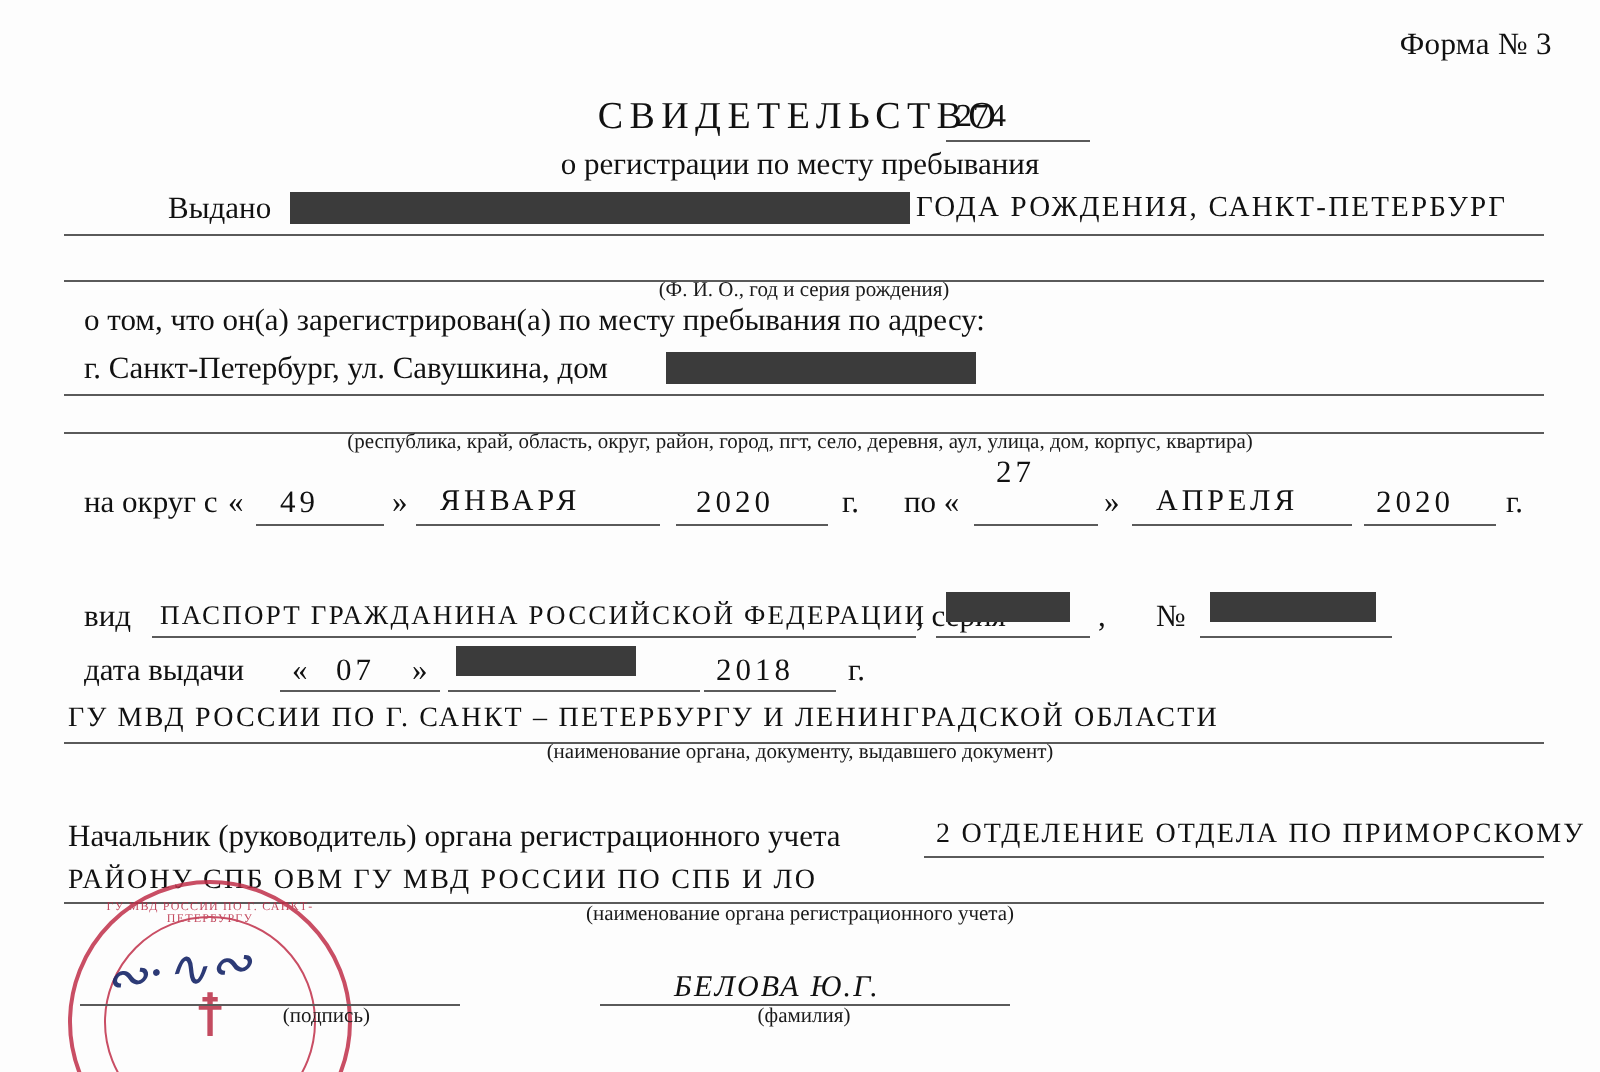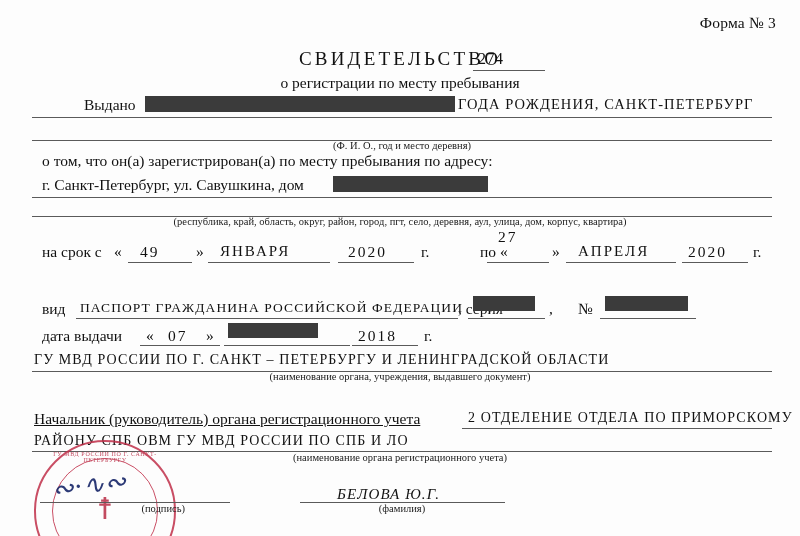--- a/index.html
+++ b/index.html
@@ -153,41 +153,41 @@
   <div class="title">СВИДЕТЕЛЬСТВО</div>
   <div class="title-number">274</div>
   <div class="rule" style="left:473px; top:70px; width:72px;"></div>
   <div class="subtitle">о регистрации по месту пребывания</div>
 
   <div class="txt" style="left:84px; top:96px;">Выдано</div>
   <div class="txt spaced" style="left:458px; top:96px; font-size:14.5px;">ГОДА РОЖДЕНИЯ, САНКТ-ПЕТЕРБУРГ</div>
   <div class="redact" style="left:145px; top:96px; width:310px; height:16px;"></div>
   <div class="rule" style="left:32px; top:117px; width:740px;"></div>
   <div class="rule" style="left:32px; top:140px; width:740px;"></div>
-  <div class="small" style="left:232px; top:140px; width:340px;">(Ф. И. О., год и место деревня)</div>
+  <div class="small" style="left:232px; top:140px; width:340px;">(Ф. И. О., год и серия рождения)</div>
 
   <div class="txt" style="left:42px; top:152px;text-align:right;">о том, что он(а) зарегистрирован(а) по месту пребывания по адресу:</div>
 
   <div class="txt" style="left:42px; top:176px;">г. Санкт-Петербург, ул. Савушкина, дом</div>
   <div class="redact" style="left:333px; top:176px; width:155px; height:16px;"></div>
   <div class="rule" style="left:32px; top:197px; width:740px;"></div>
   <div class="rule" style="left:32px; top:216px; width:740px;"></div>
   <div class="small" style="left:150px; top:216px; width:500px;">(республика, край, область, округ, район, город, пгт, село, деревня, аул, улица, дом, корпус, квартира)</div>
 
-  <div class="txt" style="left:42px; top:243px;">на срок с</div>
+  <div class="txt" style="left:42px; top:243px;">на округ с</div>
   <div class="txt" style="left:114px; top:243px;">«</div>
   <div class="txt wide" style="left:140px; top:243px;">49</div>
   <div class="rule" style="left:128px; top:262px; width:64px;"></div>
   <div class="txt" style="left:196px; top:243px;">»</div>
   <div class="txt wide" style="left:220px; top:243px; font-size:15px;">ЯНВАРЯ</div>
   <div class="rule" style="left:208px; top:262px; width:122px;"></div>
   <div class="txt wide" style="left:348px; top:243px;">2020</div>
   <div class="rule" style="left:338px; top:262px; width:76px;"></div>
   <div class="txt" style="left:421px; top:243px;">г.</div>
-  <div class="txt" style="left:452px; top:243px;margin-left:28px;">по «</div>
+  <div class="txt" style="left:452px; top:243px;">по «</div>
   <div class="txt wide" style="left:498px; top:228px;text-align:right;">27</div>
   <div class="rule" style="left:487px; top:262px; width:62px;"></div>
   <div class="txt" style="left:552px; top:243px;">»</div>
   <div class="txt wide" style="left:578px; top:243px; font-size:15px;">АПРЕЛЯ</div>
   <div class="rule" style="left:566px; top:262px; width:110px;"></div>
   <div class="txt wide" style="left:688px; top:243px;">2020</div>
   <div class="rule" style="left:682px; top:262px; width:66px;"></div>
   <div class="txt" style="left:753px; top:243px;">г.</div>
 
 
@@ -208,23 +208,23 @@
   <div class="txt" style="left:206px; top:327px;">»</div>
   <div class="rule" style="left:140px; top:345px; width:80px;"></div>
   <div class="redact" style="left:228px; top:323px; width:90px; height:15px;"></div>
   <div class="rule" style="left:224px; top:345px; width:126px;"></div>
   <div class="txt wide" style="left:358px; top:327px;">2018</div>
   <div class="rule" style="left:352px; top:345px; width:66px;"></div>
   <div class="txt" style="left:424px; top:327px;">г.</div>
 
   <div class="txt spaced" style="left:34px; top:352px; font-size:14px;">ГУ  МВД  РОССИИ  ПО  Г. САНКТ – ПЕТЕРБУРГУ  И  ЛЕНИНГРАДСКОЙ ОБЛАСТИ</div>
   <div class="rule" style="left:32px; top:371px; width:740px;"></div>
-  <div class="small" style="left:190px; top:371px; width:420px;">(наименование органа, учреждения, выдавшего документ)</div>
-
-  <div class="txt" style="left:34px; top:410px;text-decoration:underline;">Начальник (руководитель) органа регистрационного учета</div>
+  <div class="small" style="left:190px; top:371px; width:420px;">(наименование органа, документу, выдавшего документ)</div>
+
+  <div class="txt" style="left:34px; top:410px;">Начальник (руководитель) органа регистрационного учета</div>
   <div class="txt spaced" style="left:468px; top:410px; font-size:14px;">2 ОТДЕЛЕНИЕ ОТДЕЛА  ПО ПРИМОРСКОМУ</div>
   <div class="rule" style="left:462px; top:428px; width:310px;"></div>
   <div class="txt spaced" style="left:34px; top:433px; font-size:14px;">РАЙОНУ СПБ ОВМ  ГУ  МВД РОССИИ  ПО СПБ  И  ЛО</div>
   <div class="rule" style="left:32px; top:451px; width:740px;"></div>
   <div class="small" style="left:250px; top:452px; width:300px;">(наименование органа регистрационного учета)</div>
 
   <div class="stamp">
     <div class="stamp-inner"></div>
     <div class="stamp-text-top">ГУ МВД РОССИИ ПО Г. САНКТ-ПЕТЕРБУРГУ</div>
     <div class="stamp-core">☨</div>

